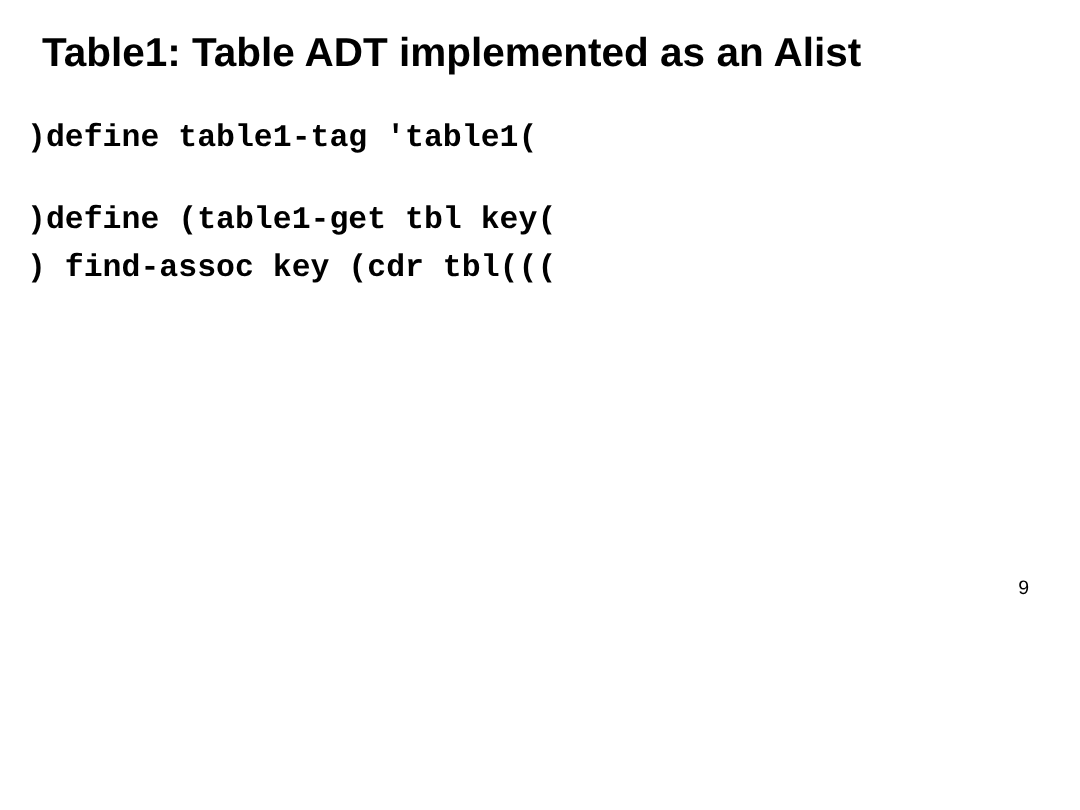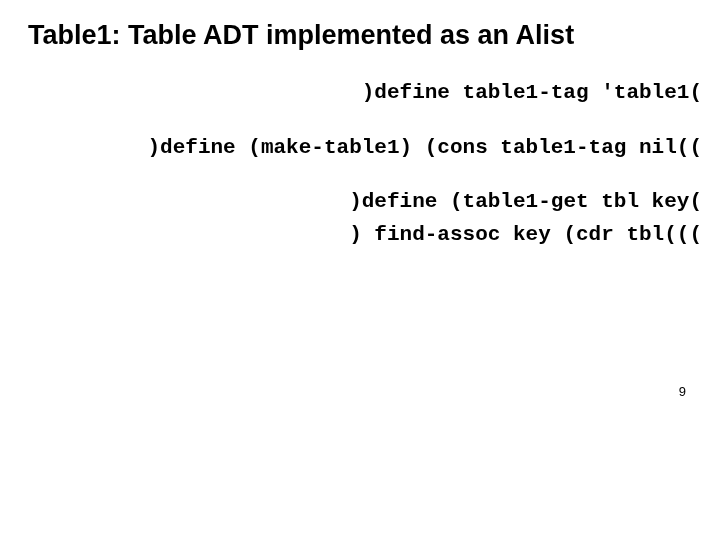--- a/index.html
+++ b/index.html
@@ -24,40 +24,38 @@
     margin: 0 0 26px 10px;
     letter-spacing: 0px;
   }
   .code-block {
     font-family: "Courier New", Courier, monospace;
     font-size: 21px;
     font-weight: bold;
     line-height: 1.55;
     white-space: pre;
     margin: 0 0 22px 0;
-    text-align: right;
   }
   .page-number {
     position: absolute;
     bottom: 20px;
     right: 34px;
     font-size: 13px;
     color: #000000;
   }
 </style>
 </head>
 <body>
 
 <div class="slide">
 
   <h1 class="title">Table1: Table ADT implemented as an Alist</h1>
 
   <div class="code-block"><span>)define table1-tag 'table1(</span></div>
 
-  <div class="code-block"><span>)define (make-table1) (cons table1-tag nil((</span></div>
 
   <div class="code-block"><span>)define (table1-get tbl key(</span>
 <span>) find-assoc key (cdr tbl(((</span></div>
 
 
   <div class="page-number">9</div>
 
 </div>
 
 </body></html>

